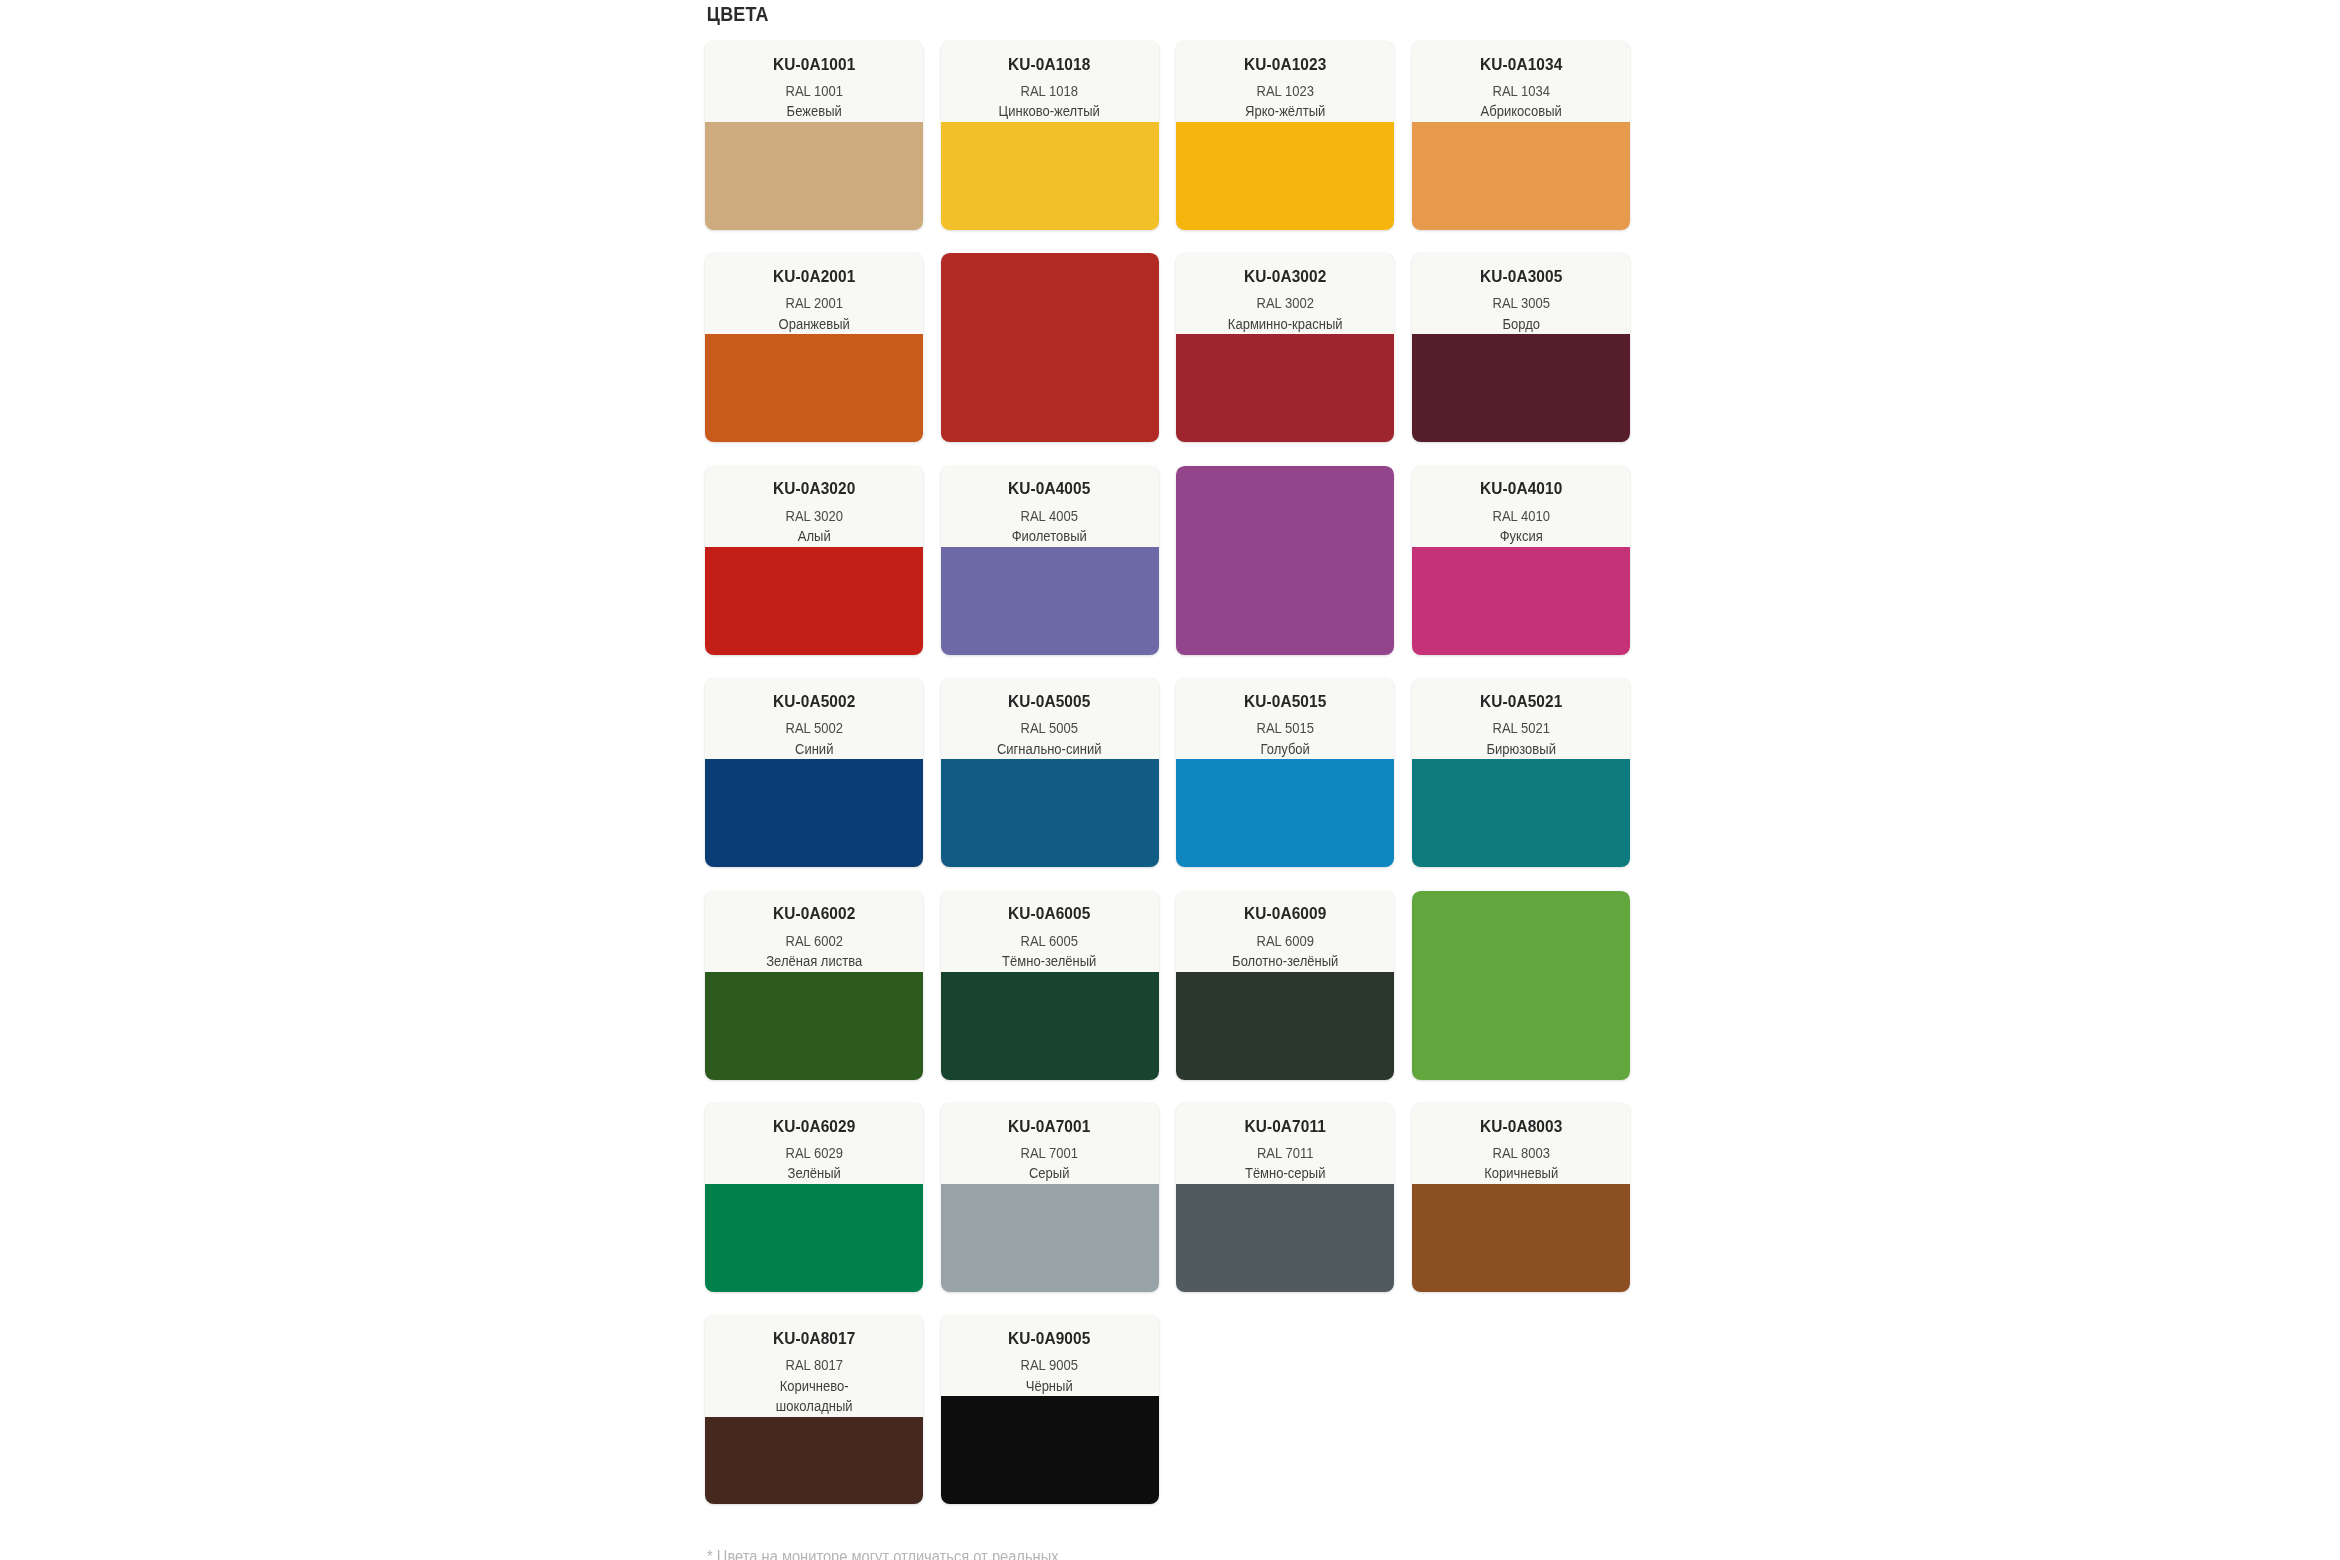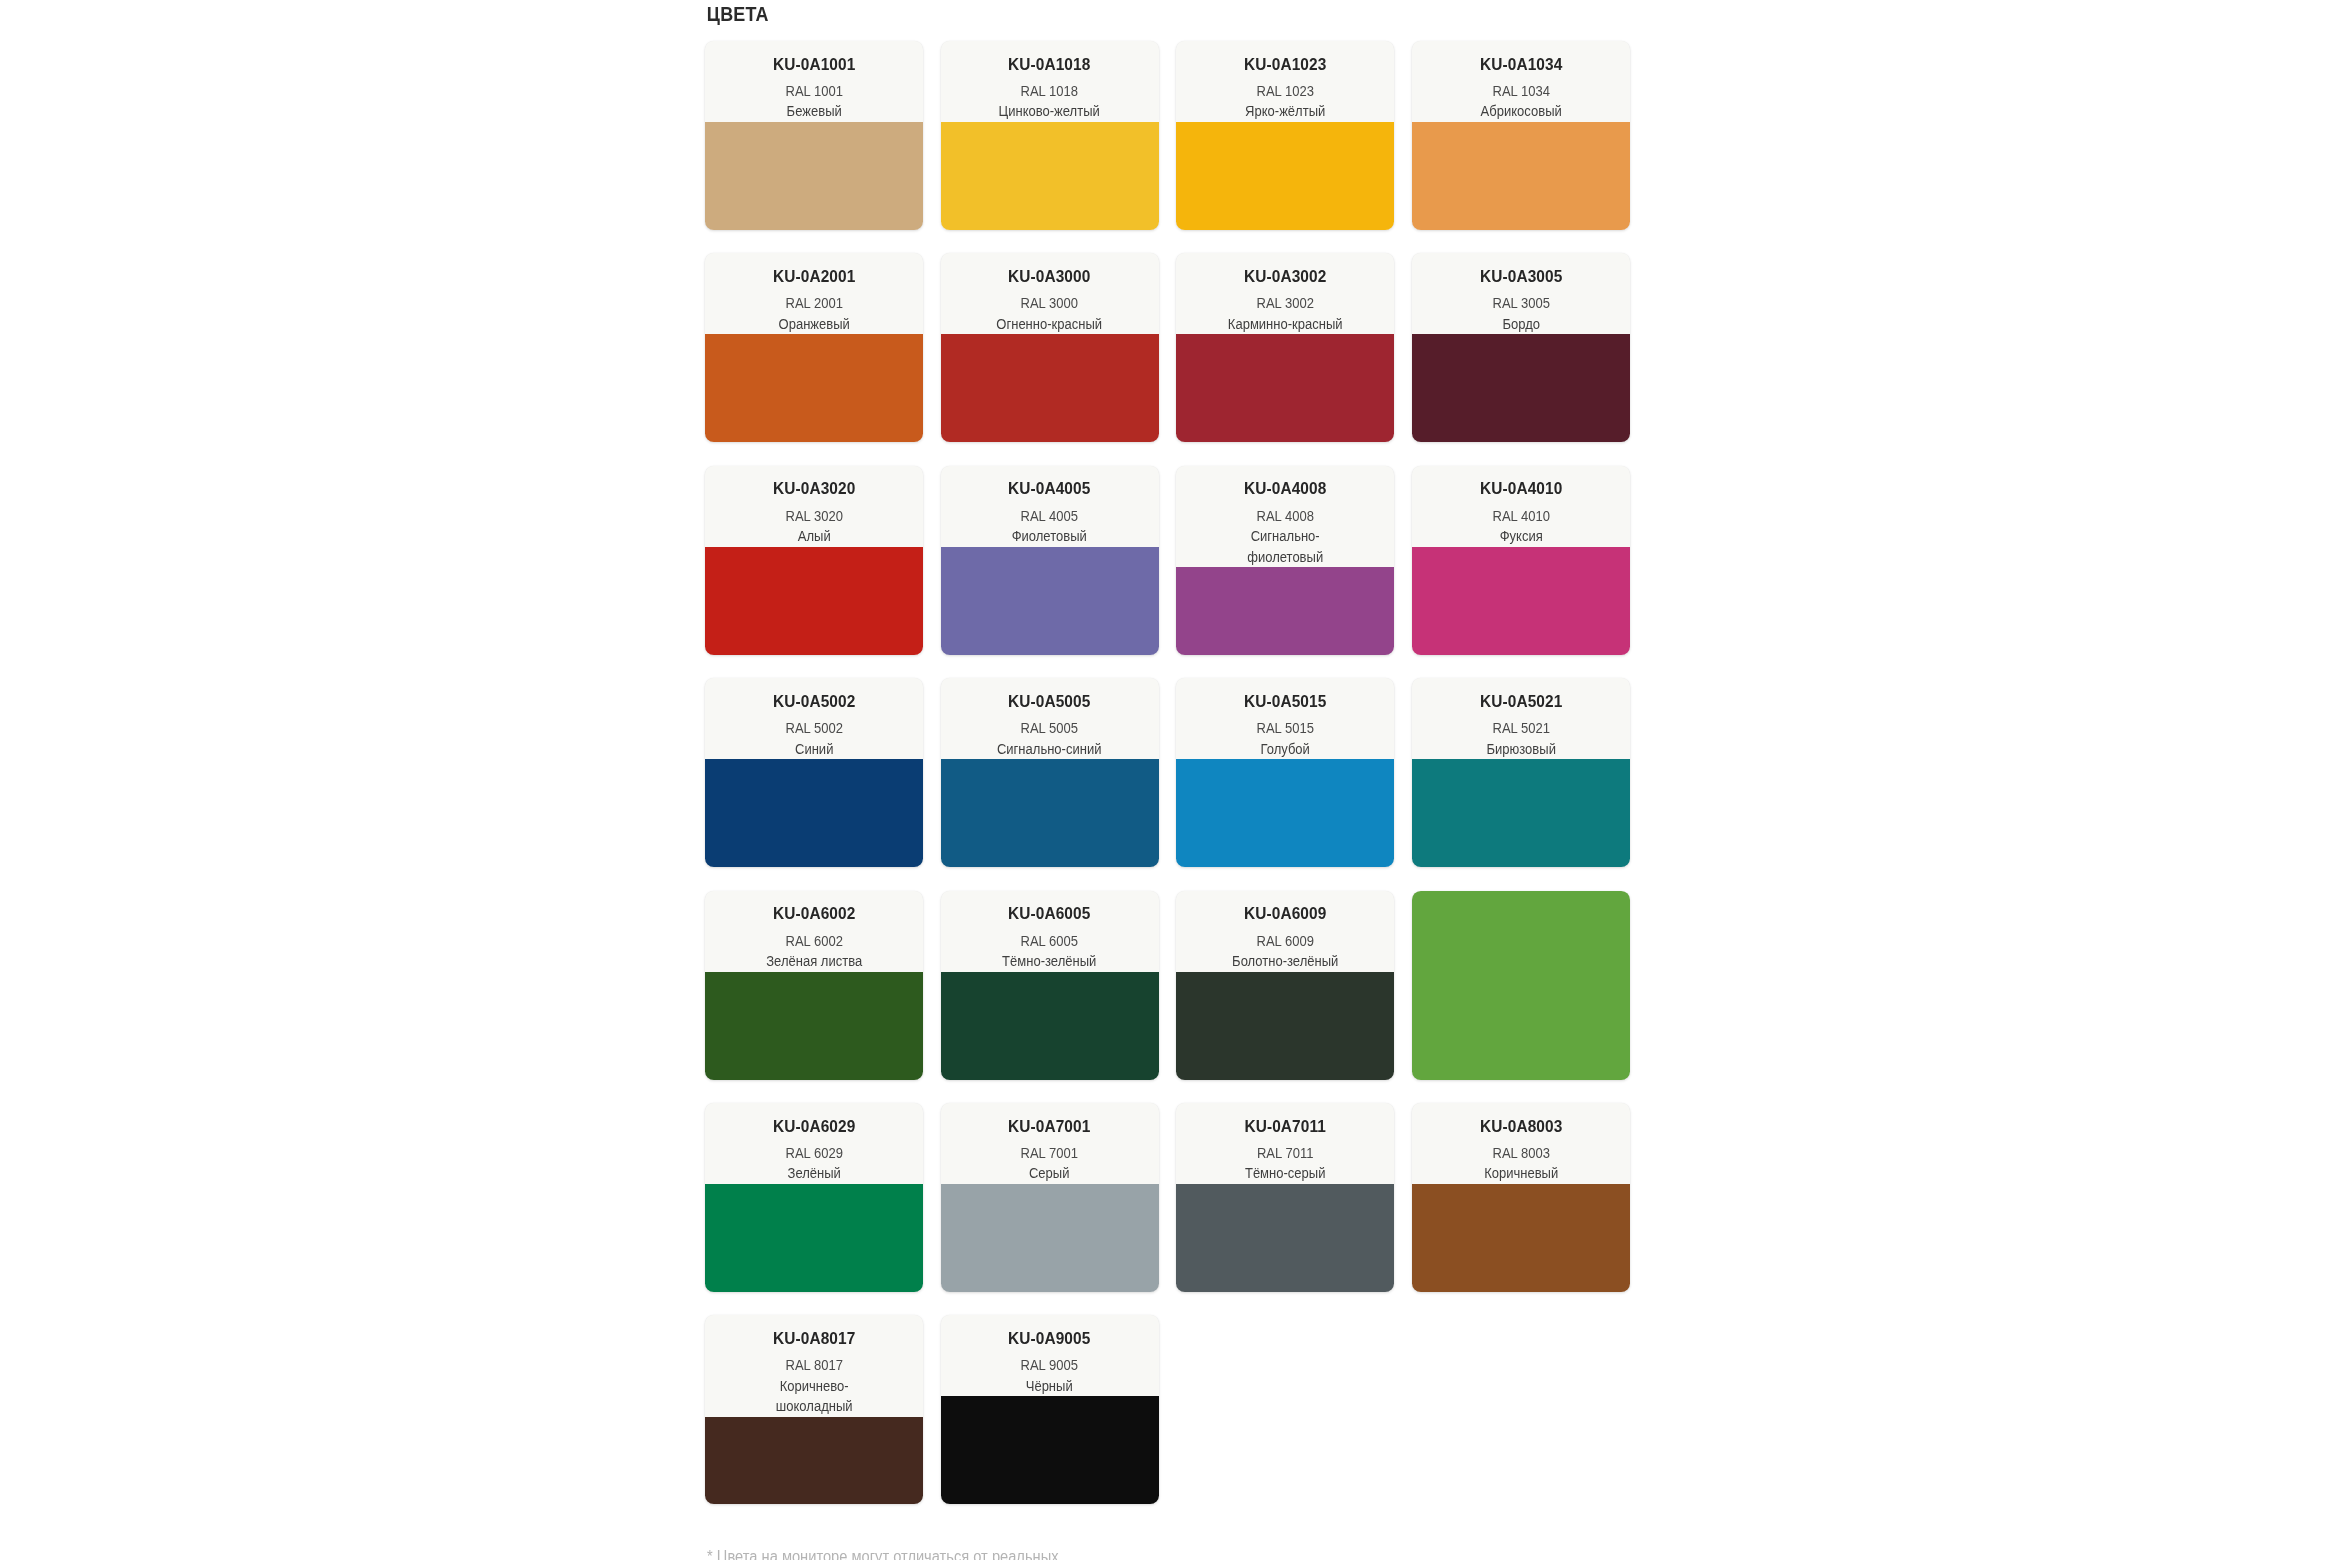--- a/index.html
+++ b/index.html
@@ -145,25 +145,20 @@
         </div>
         <div class="card">
           <div class="card-text">
             <div class="card-code">KU-0A2001</div>
             <div class="card-ral">RAL 2001</div>
             <div class="card-name">Оранжевый</div>
           </div>
           <div class="swatch" style="background: rgb(200, 90, 28);"></div>
         </div>
         <div class="card">
-          <div class="card-text">
-            <div class="card-code">KU-0A3000</div>
-            <div class="card-ral">RAL 3000</div>
-            <div class="card-name">Огненно-красный</div>
-          </div>
           <div class="swatch" style="background: rgb(177, 42, 35);"></div>
         </div>
         <div class="card">
           <div class="card-text">
             <div class="card-code">KU-0A3002</div>
             <div class="card-ral">RAL 3002</div>
             <div class="card-name">Карминно-красный</div>
           </div>
           <div class="swatch" style="background: rgb(158, 37, 48);"></div>
         </div>
@@ -185,26 +180,20 @@
         </div>
         <div class="card">
           <div class="card-text">
             <div class="card-code">KU-0A4005</div>
             <div class="card-ral">RAL 4005</div>
             <div class="card-name">Фиолетовый</div>
           </div>
           <div class="swatch" style="background: rgb(110, 106, 168);"></div>
         </div>
         <div class="card">
-          <div class="card-text">
-            <div class="card-code">KU-0A4008</div>
-            <div class="card-ral">RAL 4008</div>
-            <div class="card-name">Сигнально-
-фиолетовый</div>
-          </div>
           <div class="swatch" style="background: rgb(147, 68, 139);"></div>
         </div>
         <div class="card">
           <div class="card-text">
             <div class="card-code">KU-0A4010</div>
             <div class="card-ral">RAL 4010</div>
             <div class="card-name">Фуксия</div>
           </div>
           <div class="swatch" style="background: rgb(198, 50, 119);"></div>
         </div>

